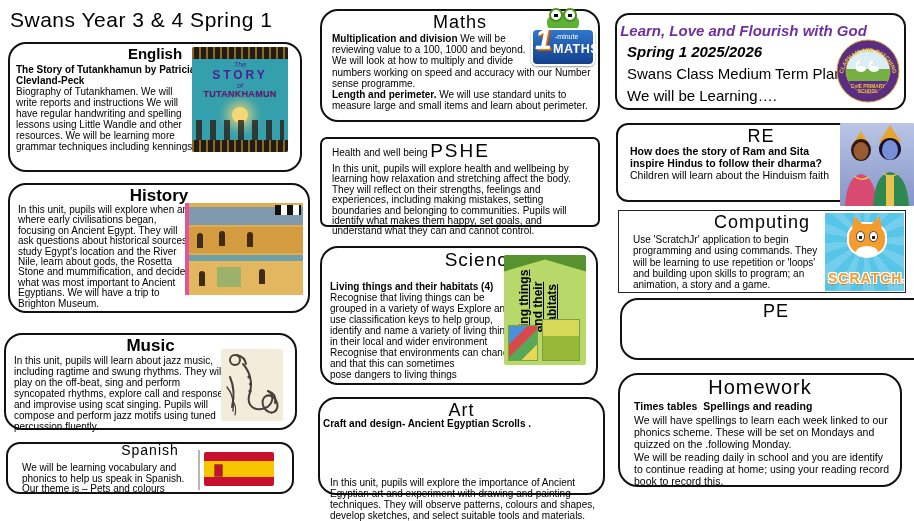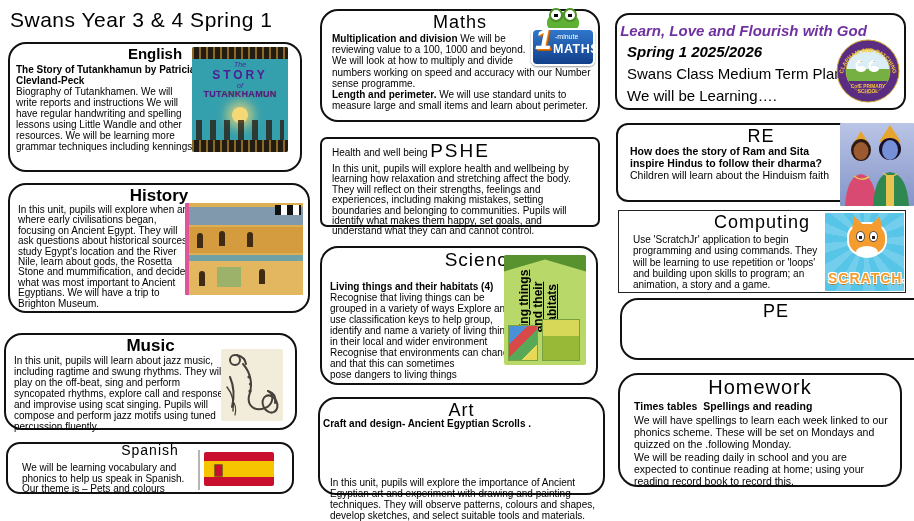--- a/index.html
+++ b/index.html
@@ -360,17 +360,17 @@
 
   <div class="card" id="box-pe">
     <div class="card-title">PE</div>
   </div>
 
   <div class="card" id="box-homework">
     <div class="card-title">Homework</div>
     <div id="hw-lead">Times tables  Spellings and reading</div>
     <div class="body-text" id="hw-content">
       <div>We will have spellings to learn each week linked to our phonics scheme. These will be set on Mondays and quizzed on the .following Monday.</div>
-      <div>We will be reading daily in school and you are expected to continue reading at home; using your reading record book to record this.</div>
+      <div>We will be reading daily in school and you are identify to continue reading at home; using your reading record book to record this.</div>
     </div>
   </div>
 
 </div>
 
 </body></html>

